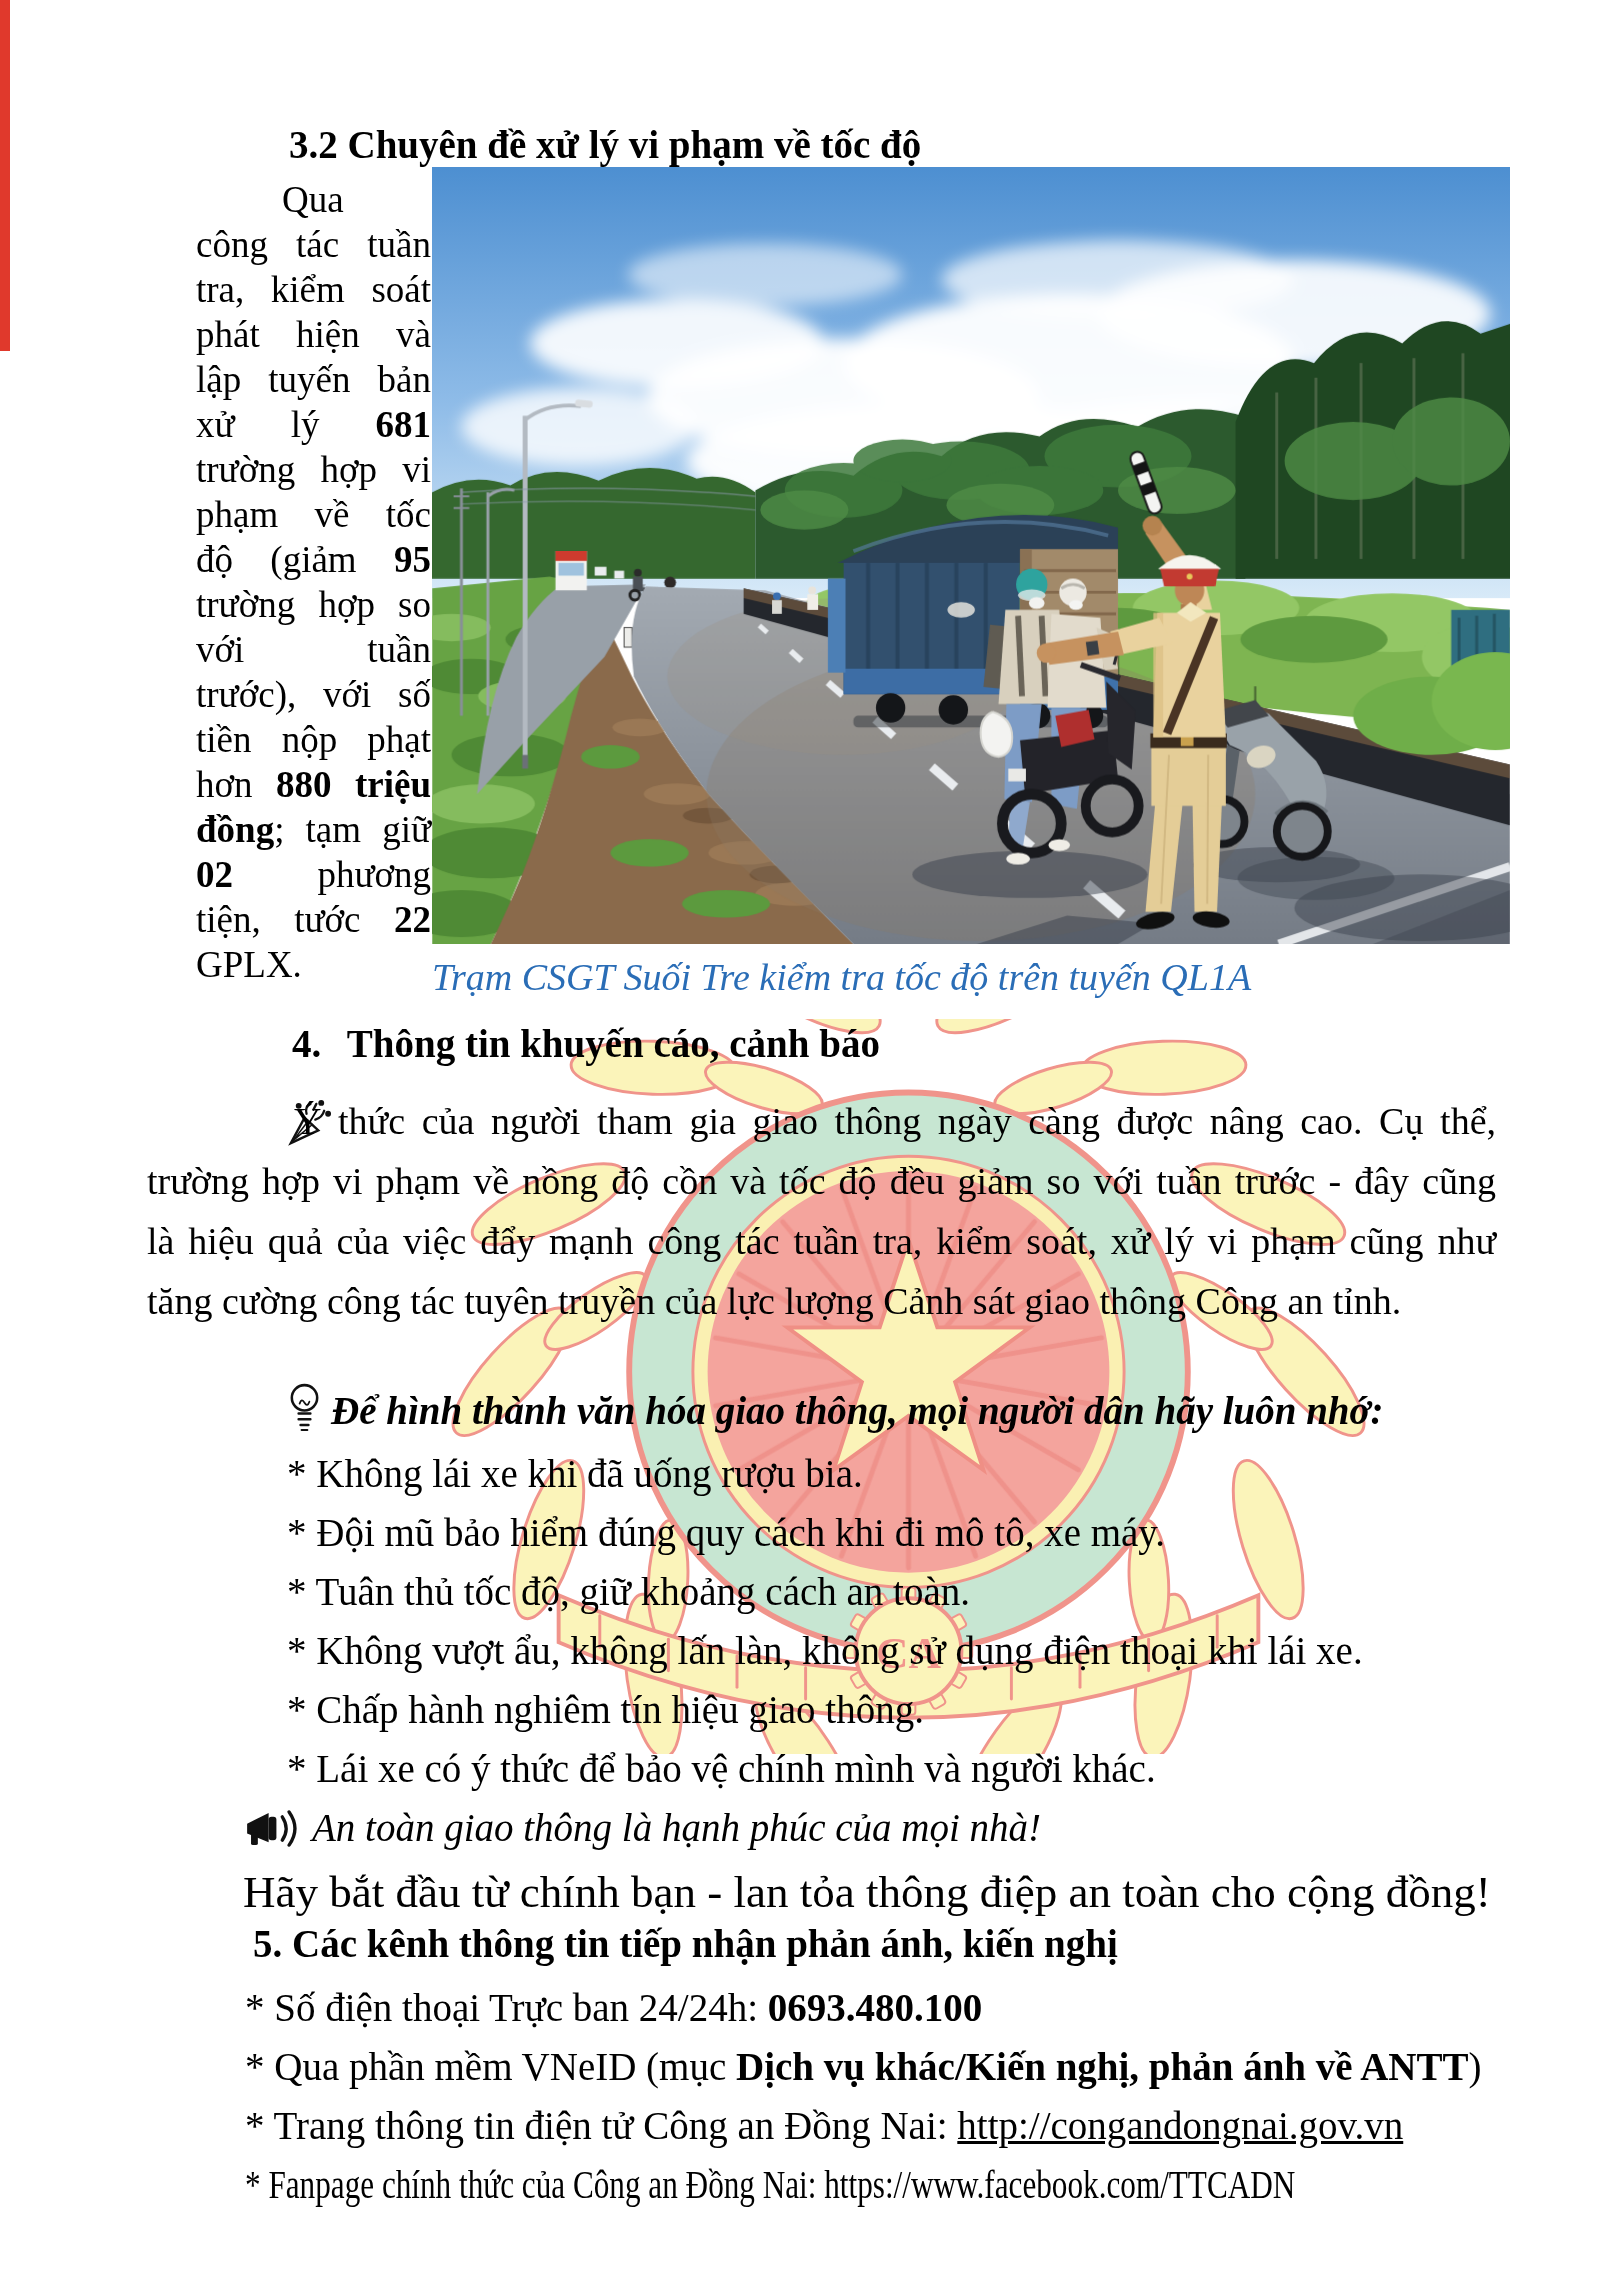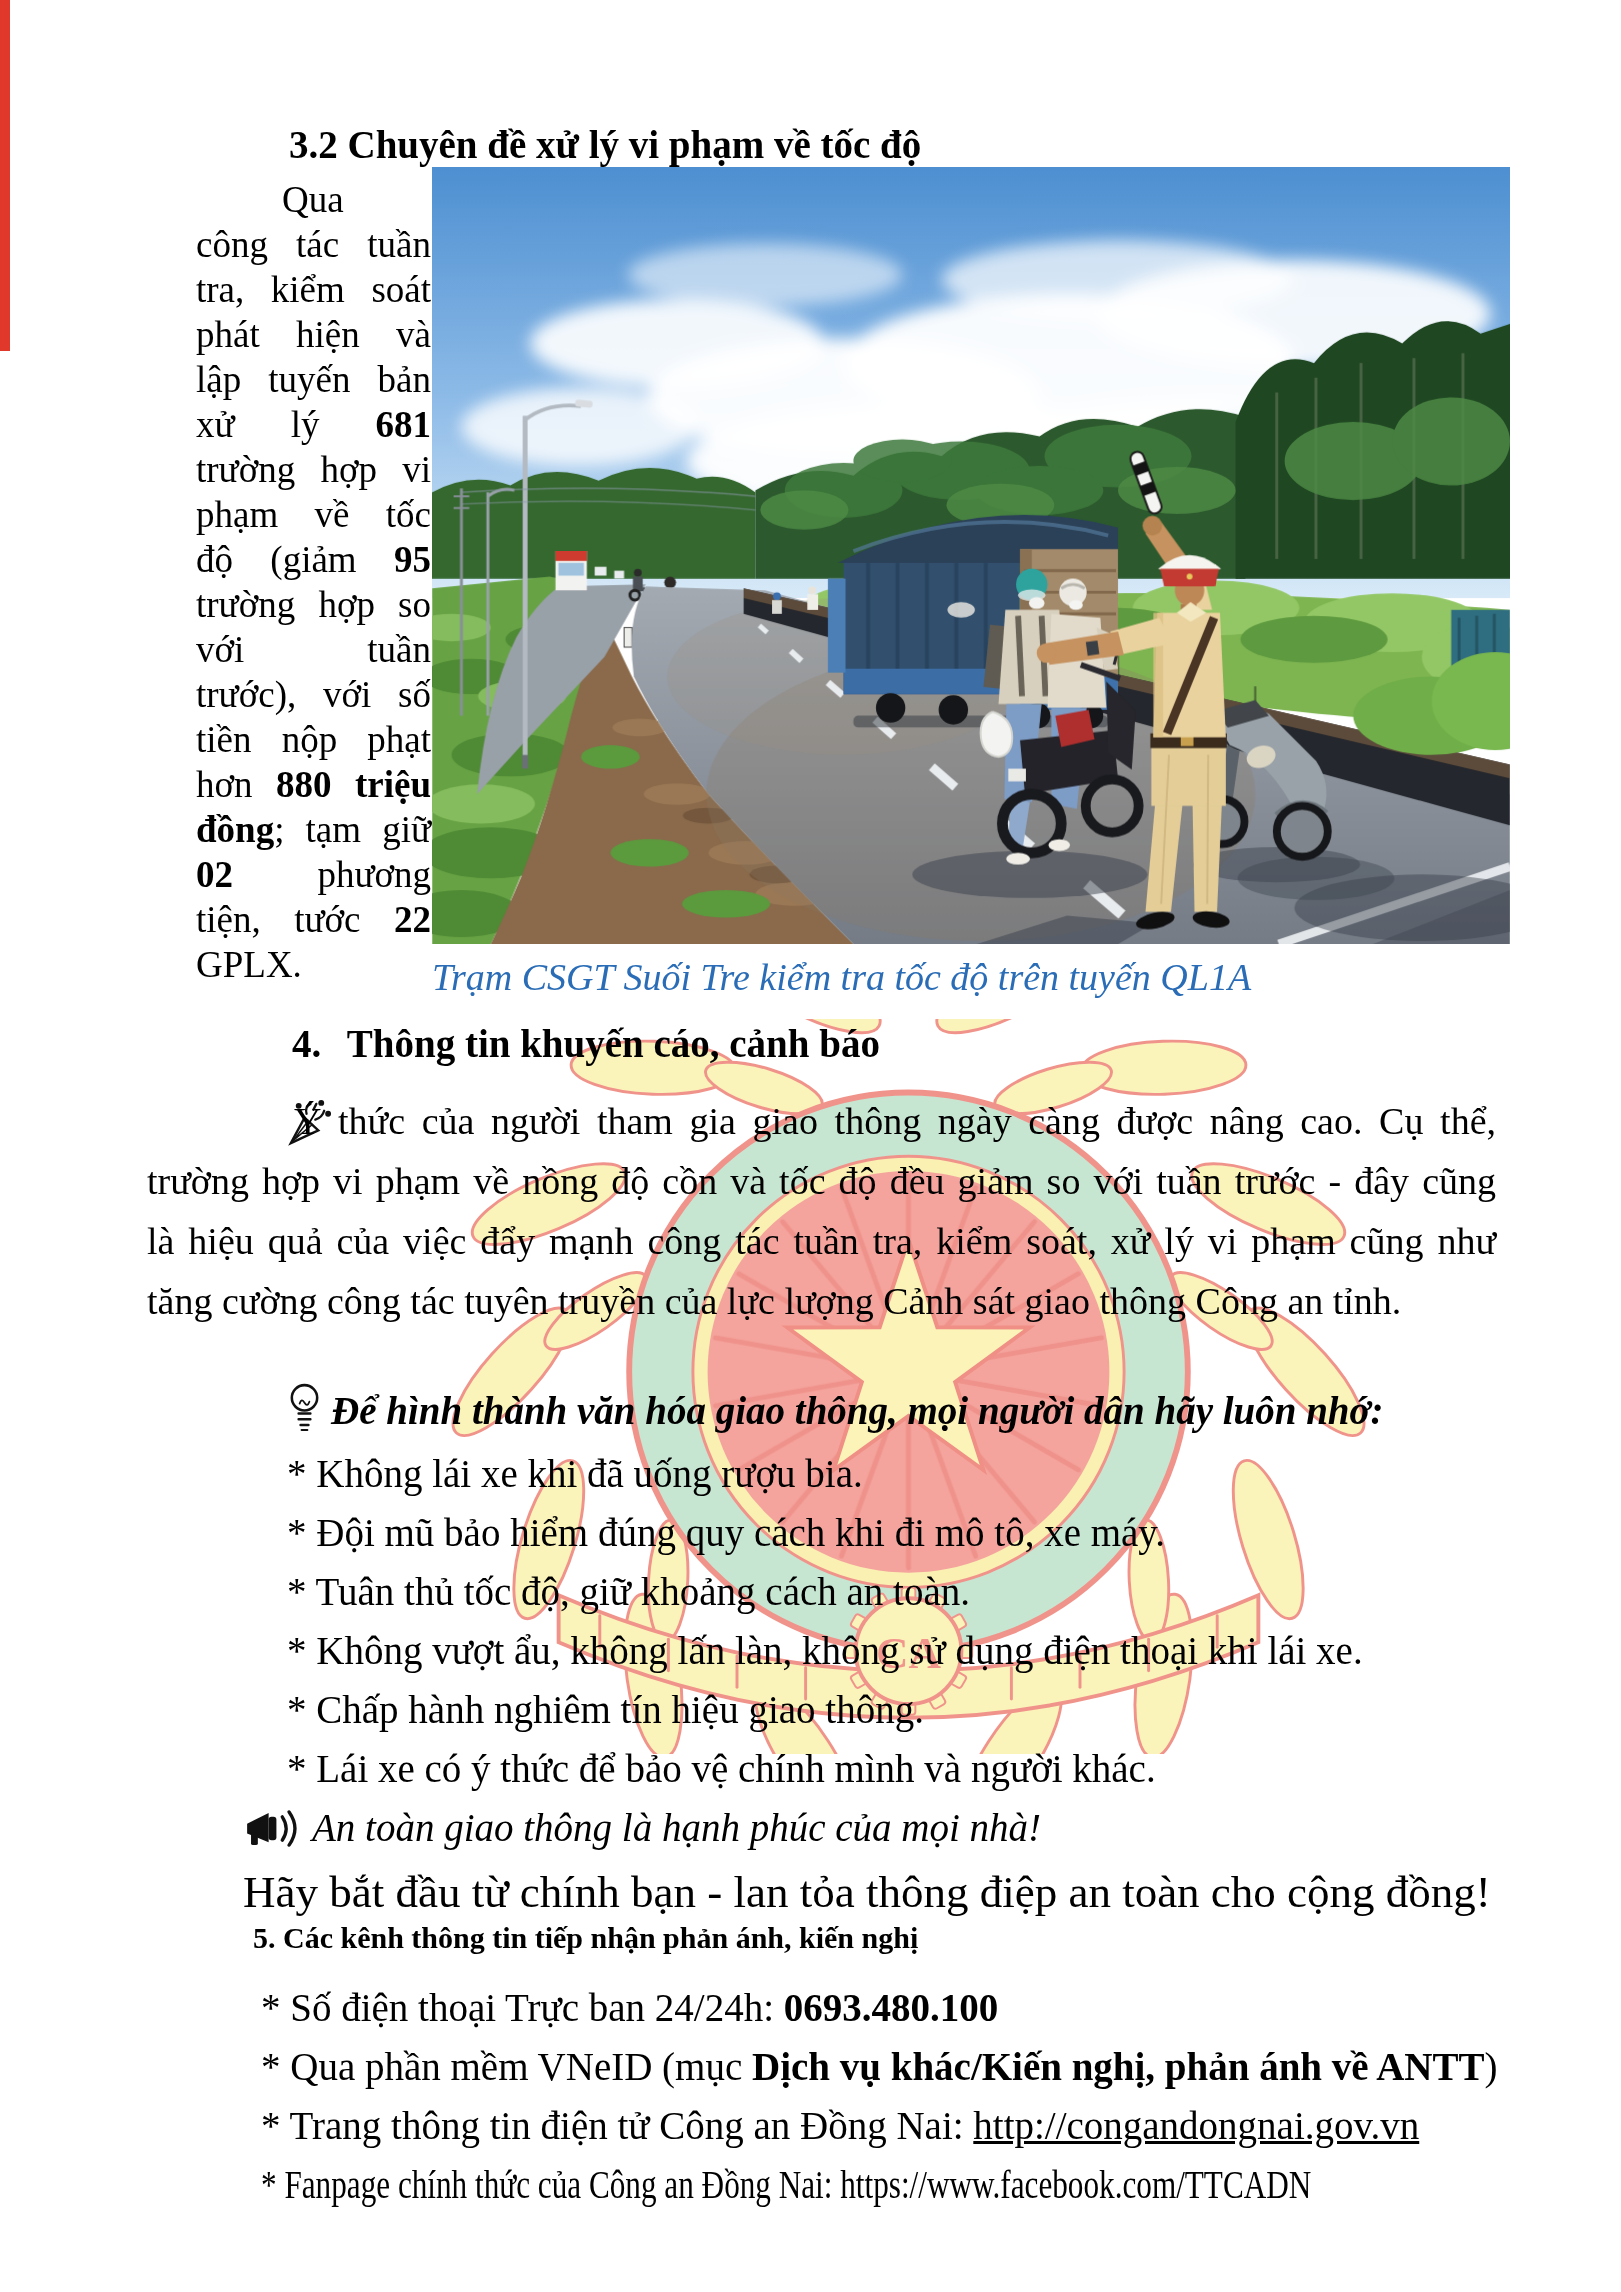--- a/index.html
+++ b/index.html
@@ -7,21 +7,21 @@
         font-family:"Liberation Serif","DejaVu Serif",serif;color:#000;}
   .abs{position:absolute;}
   .b{font-weight:bold;}
   .u{text-decoration:underline;}
   .z2{z-index:2;}
   .red-edge{left:0;top:0;width:9.8px;height:351px;background:#e0392c;z-index:3;}
 
   .h32{left:289px;top:122px;font-size:39px;font-weight:bold;white-space:nowrap;}
   .h4{left:292px;top:1021px;font-size:39px;font-weight:bold;white-space:nowrap;}
   .h4 .num{margin-right:25.5px;}
-  .h5{left:253px;top:1921px;font-size:30px;font-weight:bold;white-space:nowrap;}
+  .h5{left:253px;top:1921px;font-size:39px;font-weight:bold;white-space:nowrap;}
 
   .leftcol{left:196px;top:178px;width:235px;font-size:37px;}
   .leftcol .jl{height:45px;line-height:43px;text-align:justify;text-align-last:justify;white-space:nowrap;}
   .leftcol .jl:first-child{text-align-last:left;text-indent:86px;}
   .leftcol .jl:last-child{text-align-last:left;}
   .leftcol .jl span{white-space:normal;}
 
   .photo{left:432px;top:167px;width:1078px;height:777px;z-index:1;}
   .caption{left:432px;top:955px;width:1078px;font-size:38px;font-style:italic;
            white-space:nowrap;}
@@ -32,21 +32,21 @@
   .intro .jl:last-child{text-align-last:left;}
 
   .reminder{left:331px;top:1388px;font-size:39px;font-weight:bold;font-style:italic;white-space:nowrap;}
   .bullets{left:287px;top:1449px;font-size:39px;}
   .bullets div{height:59px;line-height:49px;white-space:nowrap;}
 
   .slogan{left:312px;top:1805px;font-size:39px;font-style:italic;white-space:nowrap;}
   .slogan2{left:243px;top:1866px;font-size:45px;white-space:nowrap;}
 
   .channels{left:245px;top:1982px;font-size:39px;}
-  .channels > div{height:59px;line-height:51px;white-space:nowrap;margin-left:16px;}
+  .channels > div{height:59px;line-height:51px;white-space:nowrap;}
   .cond{display:inline-block;transform:scaleX(.8);transform-origin:0 60%;white-space:nowrap;}
 
   .icon-abs{position:absolute;z-index:2;}
   .watermark{left:443px;top:1019px;width:931px;height:735px;z-index:0;}
 </style>
 </head>
 <body>
 
 <div class="page">
 

